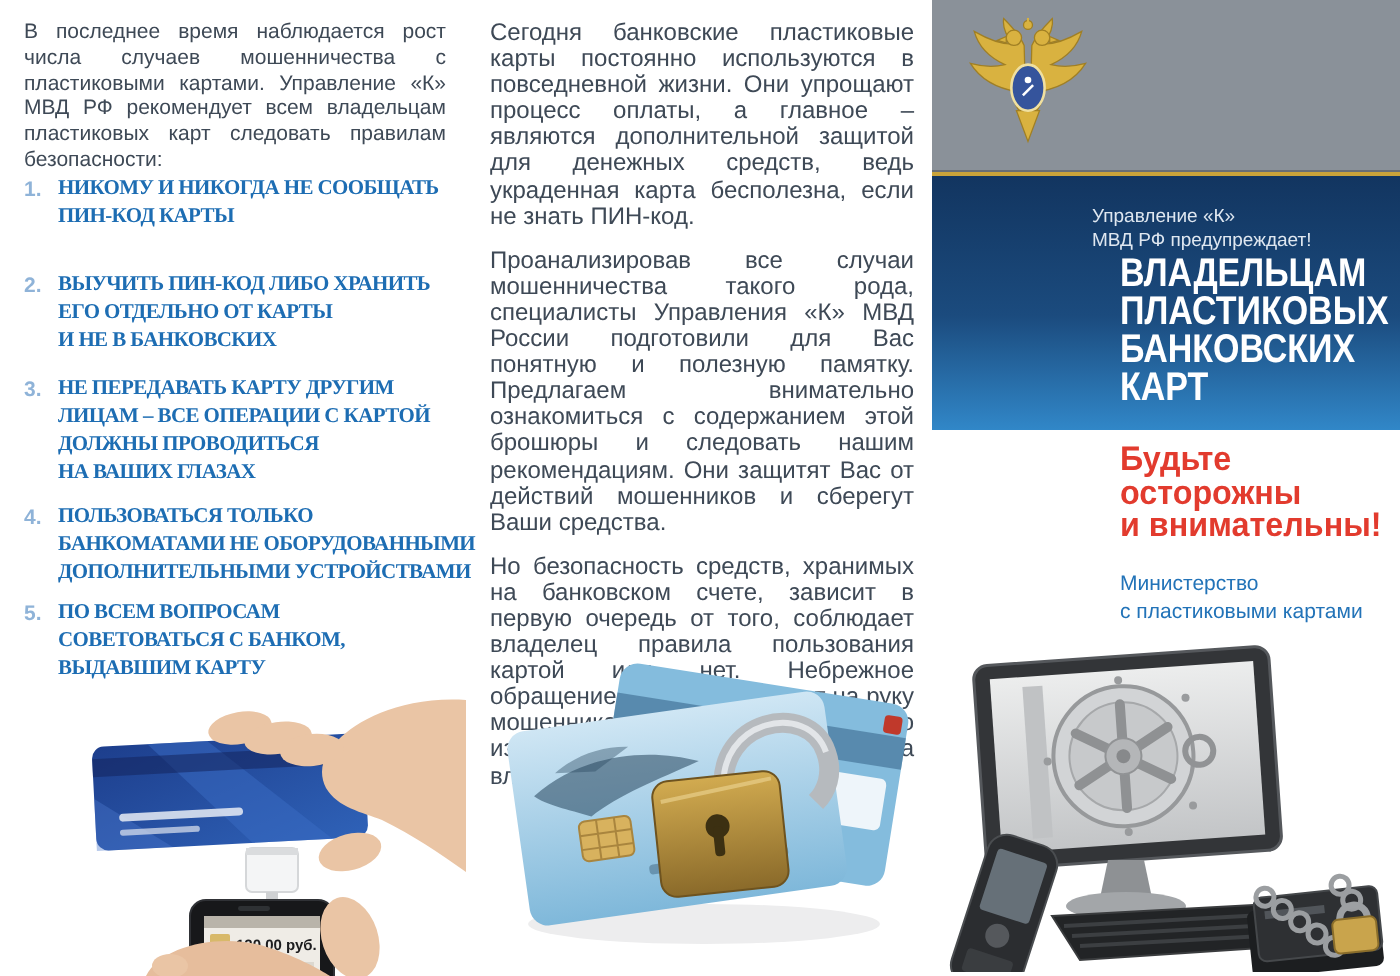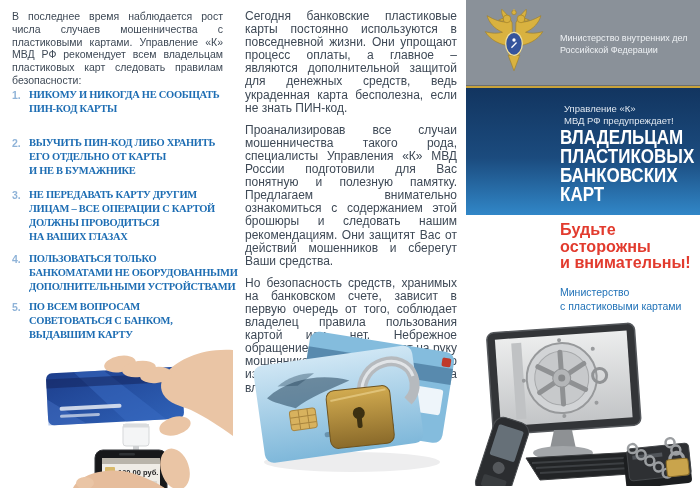--- a/index.html
+++ b/index.html
@@ -20,21 +20,21 @@
 
   
   .panel { position:absolute; left:466px; top:0; width:234px; height:488px; background:#ffffff; }
   .panel-gray { position:absolute; left:0; top:0; width:234px; height:85px; background:#8a9199; }
   .divider-dark { position:absolute; left:0; top:85px; width:234px; height:1px; background:#696e74; }
   .divider-gold { position:absolute; left:0; top:86px; width:234px; height:2px; background:#c9a33a; }
   .panel-blue { position:absolute; left:0; top:88px; width:234px; height:127px;
                 background:linear-gradient(180deg,#123560 0%, #1b4b7e 55%, #3187c8 100%); }
   .ministry { position:absolute; left:94px; top:33px; color:#eef1f4; font-size:9px; line-height:11.5px; white-space:pre; }
   .emblem { position:absolute; left:16px; top:8px; width:64px; height:72px; }
-  .dept { position:absolute; left:98px; top:15px; color:#dfe7f0; font-size:9.5px; line-height:12px; white-space:pre; }
+  .dept { position:absolute; left:80px; top:15px; color:#dfe7f0; font-size:9.5px; line-height:12px; white-space:pre; }
   .main-title { position:absolute; left:94px; top:40px; color:#ffffff; font-weight:bold;
                 font-size:20px; line-height:19px; white-space:pre;
                 transform:scaleX(.85); transform-origin:left top; }
   .warning { position:absolute; left:94px; top:222px; color:#e23b2e; font-weight:bold;
              font-size:17px; line-height:16.5px; white-space:pre;
              transform:scaleX(.95); transform-origin:left top; }
   .subtitle { position:absolute; left:94px; top:286px; color:#2273b8; font-size:10.5px;
               line-height:13.5px; white-space:pre; }
 
   
@@ -53,21 +53,21 @@
 
   <div class="rule" style="top:88px">
     <span class="rule-num">1.</span>
     <span class="rule-text">НИКОМУ И НИКОГДА НЕ СООБЩАТЬ
 ПИН-КОД КАРТЫ</span>
   </div>
   <div class="rule" style="top:136px">
     <span class="rule-num">2.</span>
     <span class="rule-text">ВЫУЧИТЬ ПИН-КОД ЛИБО ХРАНИТЬ
 ЕГО ОТДЕЛЬНО ОТ КАРТЫ
-И НЕ В БУМАЖНИКЕ</span>
+И НЕ В БАНКОВСКИХ</span>
   </div>
   <div class="rule" style="top:188px">
     <span class="rule-num">3.</span>
     <span class="rule-text">НЕ ПЕРЕДАВАТЬ КАРТУ ДРУГИМ
 ЛИЦАМ – ВСЕ ОПЕРАЦИИ С КАРТОЙ
 ДОЛЖНЫ ПРОВОДИТЬСЯ
 НА ВАШИХ ГЛАЗАХ</span>
   </div>
   <div class="rule" style="top:252px">
     <span class="rule-num">4.</span>
@@ -211,22 +211,20 @@
           <polygon points="33,16 26,19 33,21"></polygon>
           <polygon points="67,16 74,19 67,21"></polygon>
           <circle cx="50" cy="7" r="3.5"></circle>
           <rect x="49.2" y="1.5" width="1.6" height="4" stroke="none"></rect>
         </g>
         <ellipse cx="50" cy="56" rx="13" ry="18" fill="#35549c" stroke="#f0e0a0" stroke-width="2"></ellipse>
         <circle cx="50" cy="50" r="2.6" fill="#ffffff"></circle>
         <path d="M46 62 L54 54" stroke="#ffffff" stroke-width="2"></path>
       </svg>
     </div>
-    <div class="ministry">Министерство внутренних дел
-Российской Федерации</div>
 
     <div class="warning">Будьте
 осторожны
 и внимательны!</div>
     <div class="subtitle">Министерство
 с пластиковыми картами</div>
   </div>
 
   <div class="photo photo-right">
     <svg viewBox="0 0 230 164">

